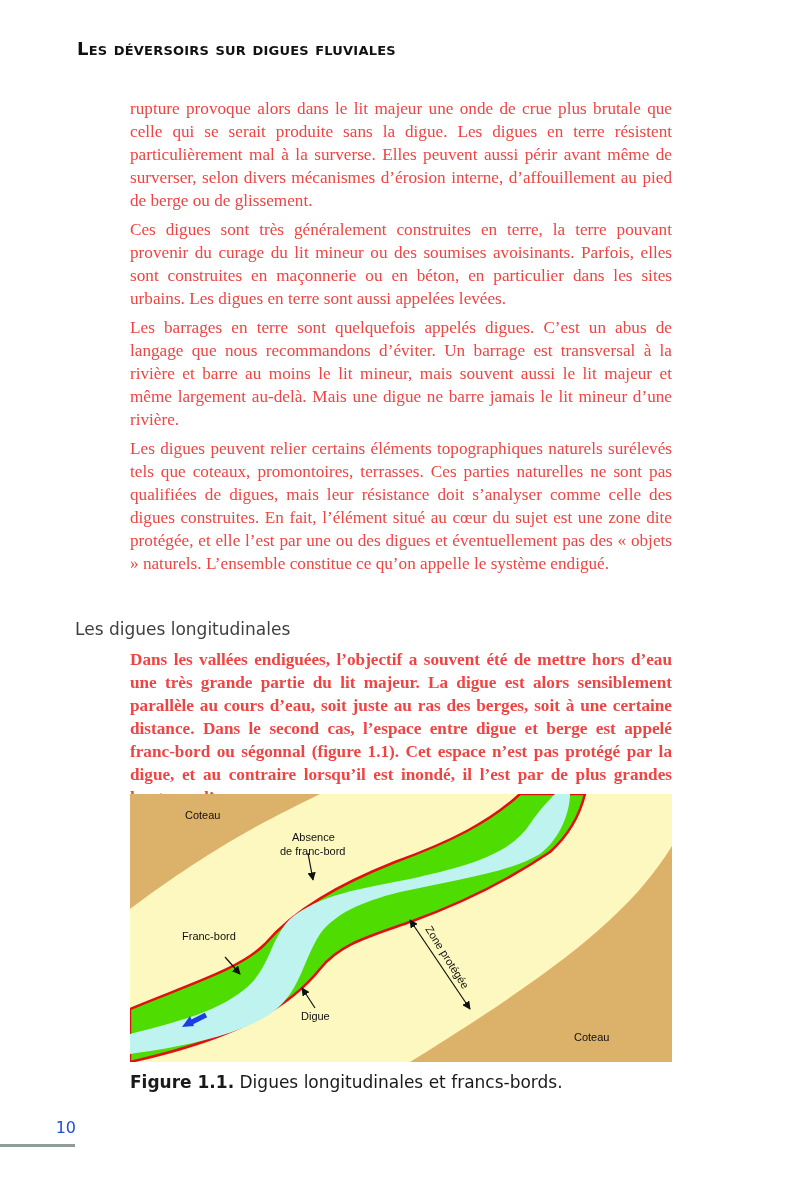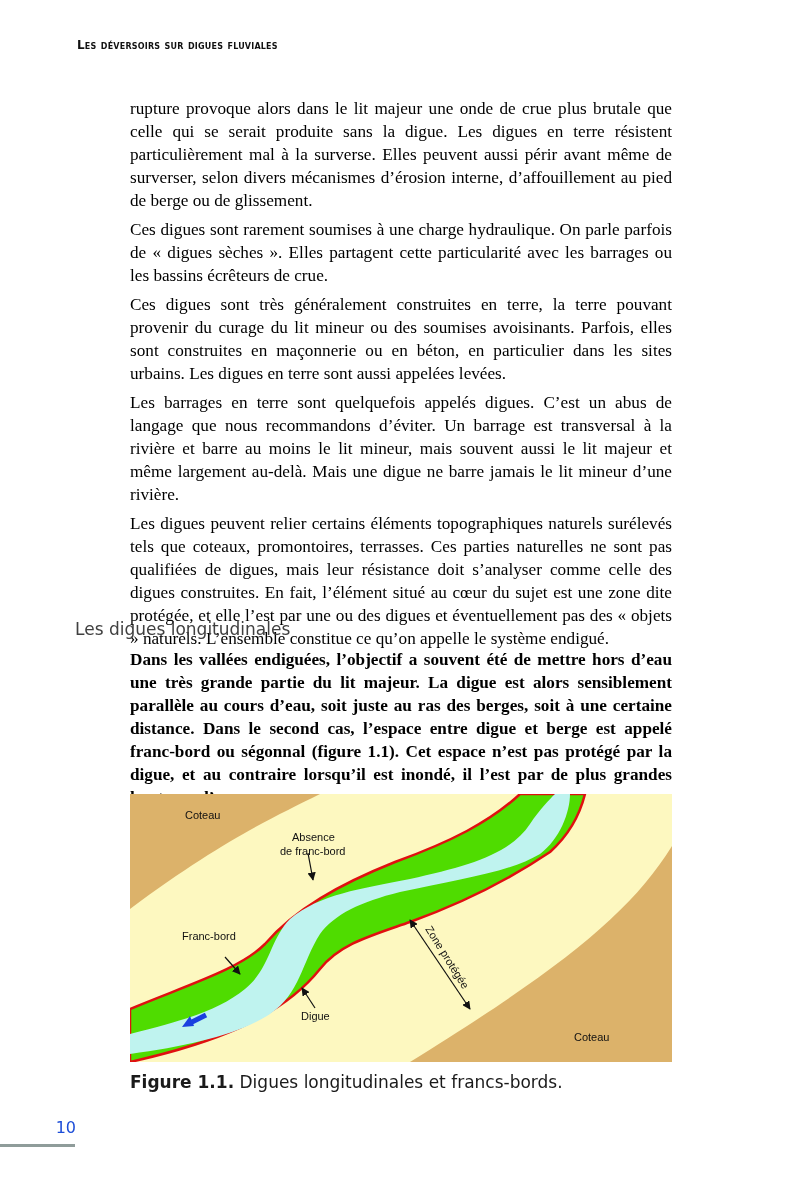--- a/index.html
+++ b/index.html
@@ -1,24 +1,24 @@
 <!DOCTYPE html>
 <html><head>
 <meta charset="utf-8">
 <style>
   html, body { margin: 0; padding: 0; background: #ffffff; }
   body { width: 800px; height: 1200px; position: relative; overflow: hidden; color: #1a1a1a; }
   .running-head {
     position: absolute; left: 77px; top: 38px;
     font-family: "DejaVu Sans", sans-serif; font-weight: bold;
-    font-size: 12px; letter-spacing: 0.2px; font-variant: small-caps; color: #111;
+    font-size: 18px; letter-spacing: 0.2px; font-variant: small-caps; color: #111;
   }
   .body-text {
     position: absolute; left: 130px; width: 542px;
-    font-family: "Liberation Serif", serif; font-size: 17.2px; line-height: 23px; color: #000000;
+    font-family: "Liberation Serif", serif; font-size: 17.2px; line-height: 23px; color: #ef4444;
   }
   .body-text p { margin: 0 0 6px 0; text-align: justify; }
   #block1 { top: 97px; }
   .section-title {
     position: absolute; left: 75px; top: 619px;
     font-family: "DejaVu Sans", sans-serif; font-size: 17px; color: #404040;
   }
   #block2 { top: 648px; font-weight: bold; }
   .figure { position: absolute; left: 130px; top: 794px; width: 655px; height: 268px; }
   .figure svg { display: block; }
@@ -34,21 +34,20 @@
   .page-rule { position: absolute; left: 0; top: 1144px; width: 75px; height: 3px; background: #8f9c9a; }
   .lbl { font-family: "Liberation Sans", sans-serif; font-size: 11px; fill: #111; }
 </style>
 </head>
 <body>
 
 <div class="running-head">Les déversoirs sur digues fluviales</div>
 
 <div class="body-text" id="block1">
   <p>rupture provoque alors dans le lit majeur une onde de crue plus brutale que celle qui se serait produite sans la digue. Les digues en terre résistent particulièrement mal à la surverse. Elles peuvent aussi périr avant même de surverser, selon divers mécanismes d’érosion interne, d’affouillement au pied de berge ou de glissement.</p>
-  <p>Ces digues sont rarement soumises à une charge hydraulique. On parle parfois de « digues sèches ». Elles partagent cette particularité avec les barrages ou les bassins écrêteurs de crue.</p>
   <p>Ces digues sont très généralement construites en terre, la terre pouvant provenir du curage du lit mineur ou des soumises avoisinants. Parfois, elles sont construites en maçonnerie ou en béton, en particulier dans les sites urbains. Les digues en terre sont aussi appelées levées.</p>
   <p>Les barrages en terre sont quelquefois appelés digues. C’est un abus de langage que nous recommandons d’éviter. Un barrage est transversal à la rivière et barre au moins le lit mineur, mais souvent aussi le lit majeur et même largement au-delà. Mais une digue ne barre jamais le lit mineur d’une rivière.</p>
   <p>Les digues peuvent relier certains éléments topographiques naturels surélevés tels que coteaux, promontoires, terrasses. Ces parties naturelles ne sont pas qualifiées de digues, mais leur résistance doit s’analyser comme celle des digues construites. En fait, l’élément situé au cœur du sujet est une zone dite protégée, et elle l’est par une ou des digues et éventuellement pas des « objets » naturels. L’ensemble constitue ce qu’on appelle le système endigué.</p>
 </div>
 
 <div class="section-title">Les digues longitudinales</div>
 
 <div class="body-text" id="block2">
   <p>Dans les vallées endiguées, l’objectif a souvent été de mettre hors d’eau une très grande partie du lit majeur. La digue est alors sensiblement parallèle au cours d’eau, soit juste au ras des berges, soit à une certaine distance. Dans le second cas, l’espace entre digue et berge est appelé franc-bord ou ségonnal (figure 1.1). Cet espace n’est pas protégé par la digue, et au contraire lorsqu’il est inondé, il l’est par de plus grandes hauteurs d’eau.</p>
 </div>

